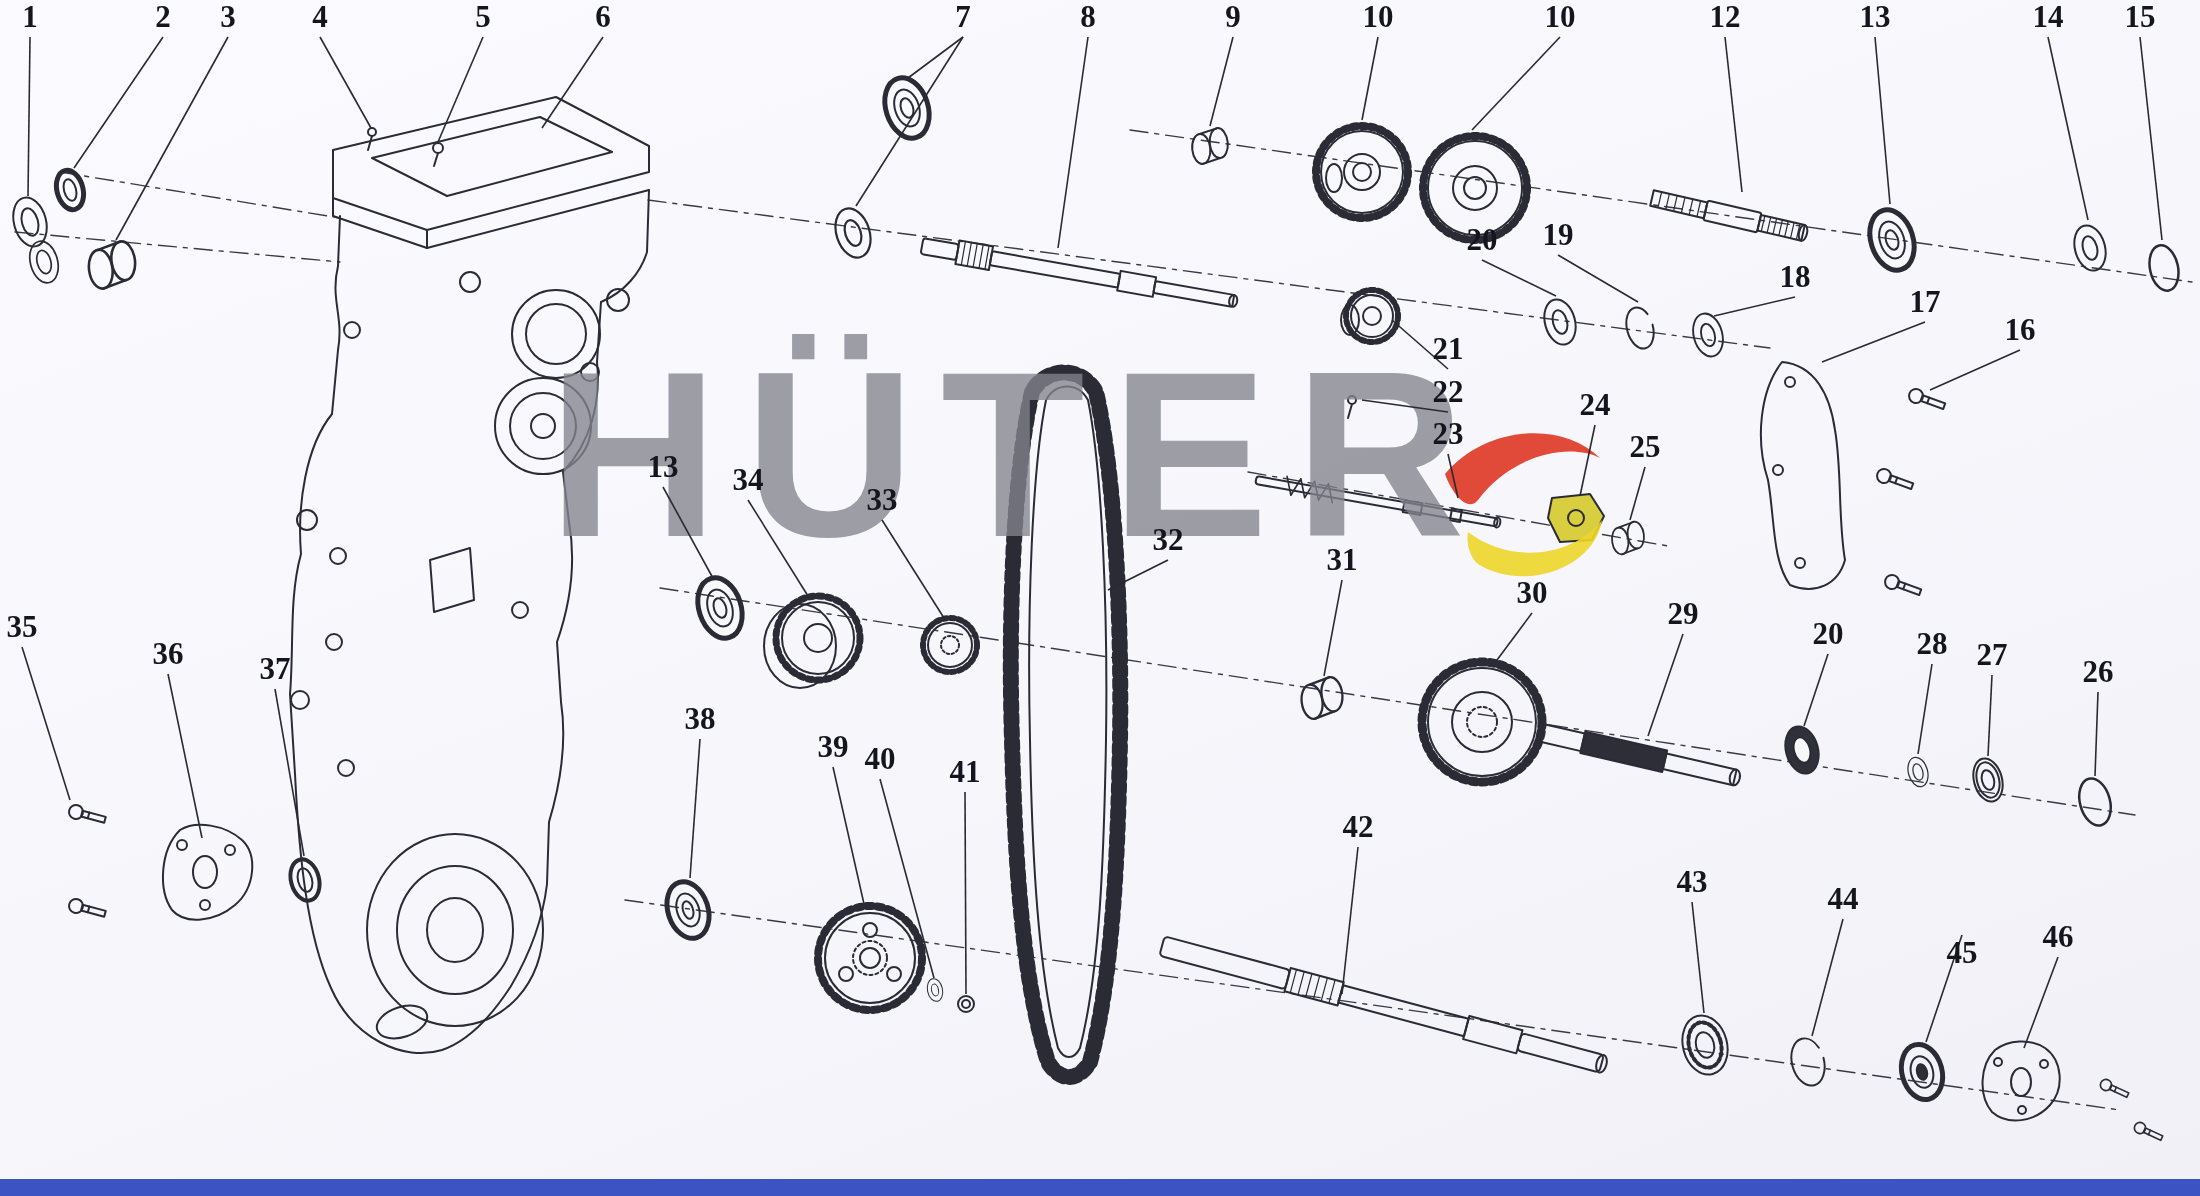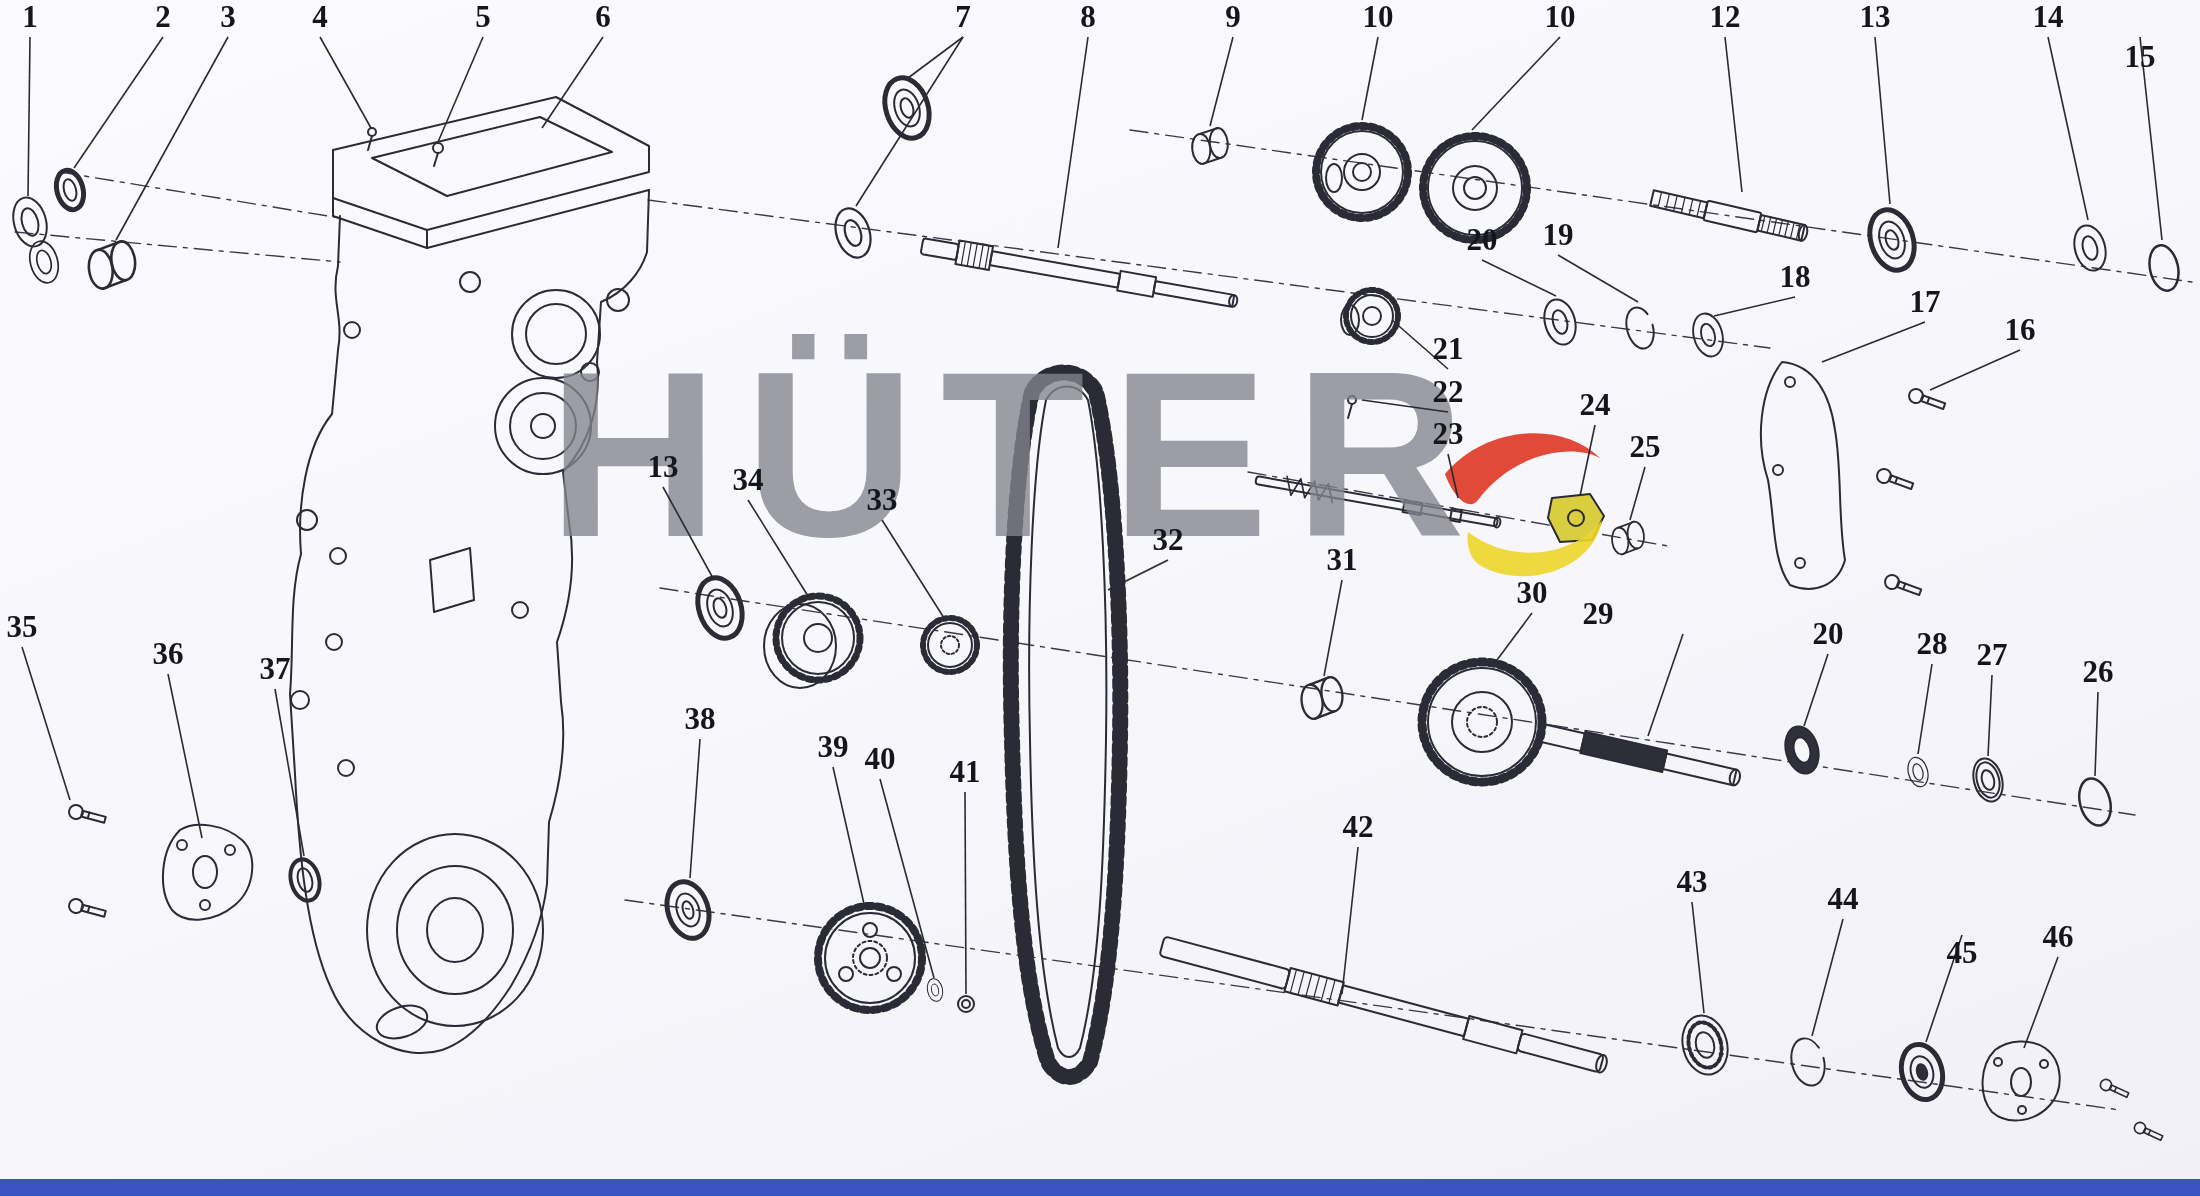--- a/index.html
+++ b/index.html
@@ -374,38 +374,38 @@
       <div class="callout-label" style="left: 483px; top: 20px;">5</div>
       <div class="callout-label" style="left: 603px; top: 20px;">6</div>
       <div class="callout-label" style="left: 963px; top: 20px;">7</div>
       <div class="callout-label" style="left: 1088px; top: 20px;">8</div>
       <div class="callout-label" style="left: 1233px; top: 20px;">9</div>
       <div class="callout-label" style="left: 1378px; top: 20px;">10</div>
       <div class="callout-label" style="left: 1560px; top: 20px;">10</div>
       <div class="callout-label" style="left: 1725px; top: 20px;">12</div>
       <div class="callout-label" style="left: 1875px; top: 20px;">13</div>
       <div class="callout-label" style="left: 2048px; top: 20px;">14</div>
-      <div class="callout-label" style="left: 2140px; top: 20px; margin-top: 40px;">15</div>
+      <div class="callout-label" style="left: 2140px; top: 20px;">15</div>
       <div class="callout-label" style="left: 1482px; top: 243px;">20</div>
       <div class="callout-label" style="left: 1558px; top: 238px;">19</div>
       <div class="callout-label" style="left: 1795px; top: 280px;">18</div>
       <div class="callout-label" style="left: 1925px; top: 305px;">17</div>
       <div class="callout-label" style="left: 2020px; top: 333px;">16</div>
       <div class="callout-label" style="left: 1448px; top: 352px;">21</div>
       <div class="callout-label" style="left: 1448px; top: 395px;">22</div>
       <div class="callout-label" style="left: 1448px; top: 437px;">23</div>
       <div class="callout-label" style="left: 1595px; top: 408px; text-align: center;">24</div>
       <div class="callout-label" style="left: 1645px; top: 450px;">25</div>
       <div class="callout-label" style="left: 663px; top: 470px;">13</div>
       <div class="callout-label" style="left: 748px; top: 483px;">34</div>
       <div class="callout-label" style="left: 882px; top: 503px;">33</div>
       <div class="callout-label" style="left: 1168px; top: 543px;">32</div>
       <div class="callout-label" style="left: 1342px; top: 563px;">31</div>
       <div class="callout-label" style="left: 1532px; top: 596px;">30</div>
-      <div class="callout-label" style="left: 1598px; top: 617px;">29</div>
+      <div class="callout-label" style="left: 1683px; top: 617px;">29</div>
       <div class="callout-label" style="left: 1828px; top: 637px;">20</div>
       <div class="callout-label" style="left: 1932px; top: 647px;">28</div>
       <div class="callout-label" style="left: 1992px; top: 658px;">27</div>
       <div class="callout-label" style="left: 2098px; top: 675px;">26</div>
       <div class="callout-label" style="left: 22px; top: 630px;">35</div>
       <div class="callout-label" style="left: 168px; top: 657px;">36</div>
       <div class="callout-label" style="left: 275px; top: 672px;">37</div>
       <div class="callout-label" style="left: 700px; top: 722px;">38</div>
       <div class="callout-label" style="left: 833px; top: 750px;">39</div>
       <div class="callout-label" style="left: 880px; top: 762px;">40</div>

